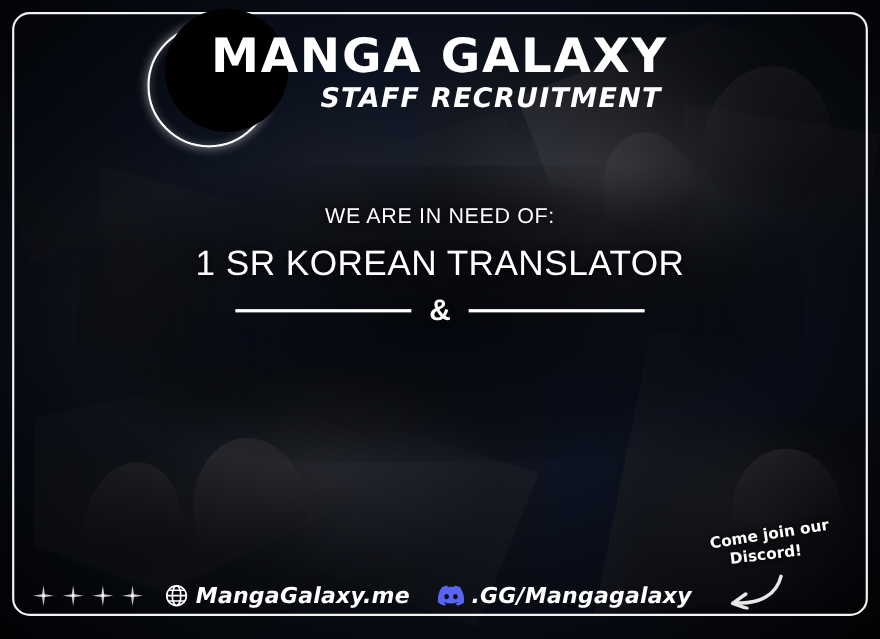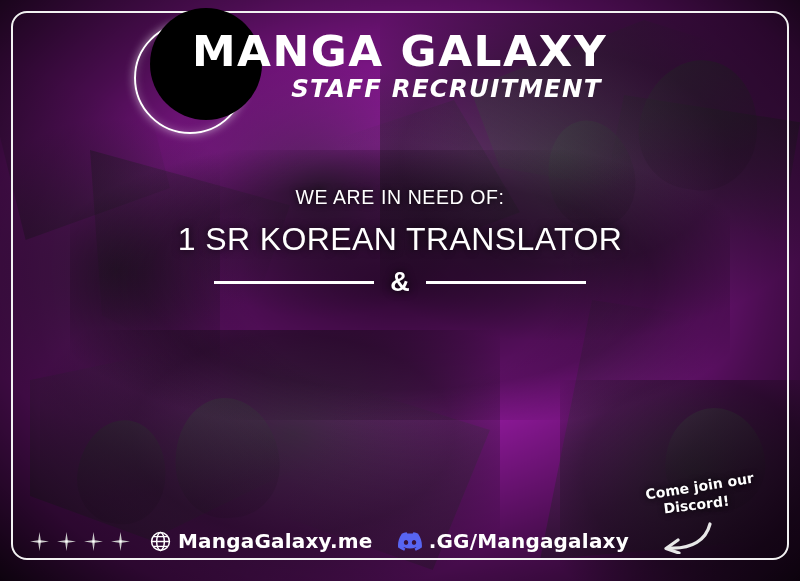--- a/index.html
+++ b/index.html
@@ -6,21 +6,21 @@
   html, body {
     width:800px; height:581px;
     background:#000;
     font-family:"Liberation Sans", sans-serif;
     overflow:hidden;
   }
 
   #poster {
     position:relative;
     width:800px; height:581px;
-    background:#a21caf;
+    background:#0f172a;
     overflow:hidden;
   }
 
   
   .bg-layer { position:absolute; inset:0; overflow:hidden; }
 
   .bg-shape { position:absolute; }
 
   
   .glow-a {
@@ -226,20 +226,21 @@
 
   .links { display:flex; align-items:center; gap:25px; }
   .link {
     display:flex; align-items:center; gap:7px;
     color:#fff;
     font-family:"DejaVu Sans", sans-serif;
     font-weight:bold;
     font-size:20px;
     letter-spacing:.2px;
     white-space:nowrap;
+    font-style:italic;
   }
   .link .ico { display:flex; align-items:center; justify-content:center; }
 
   .globe { width:21px; height:21px; }
 
   .patreon { display:flex; align-items:center; gap:2px; height:20px; }
   .patreon .bar { width:4.5px; height:19px; background:#ff424d; }
   .patreon .dot { width:15px; height:15px; border-radius:50%; background:#ff424d; }
 
   .discord { width:24px; height:19px; }

